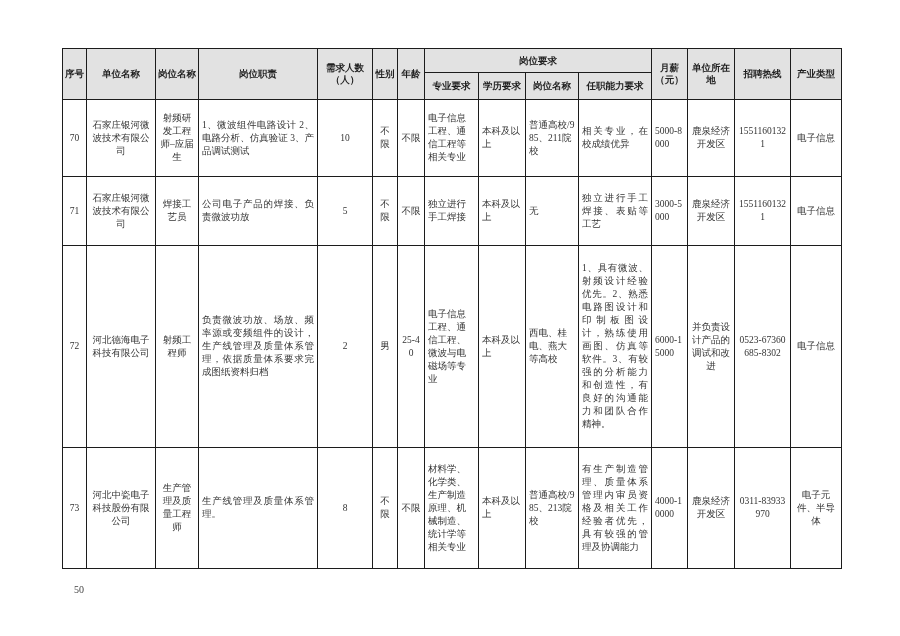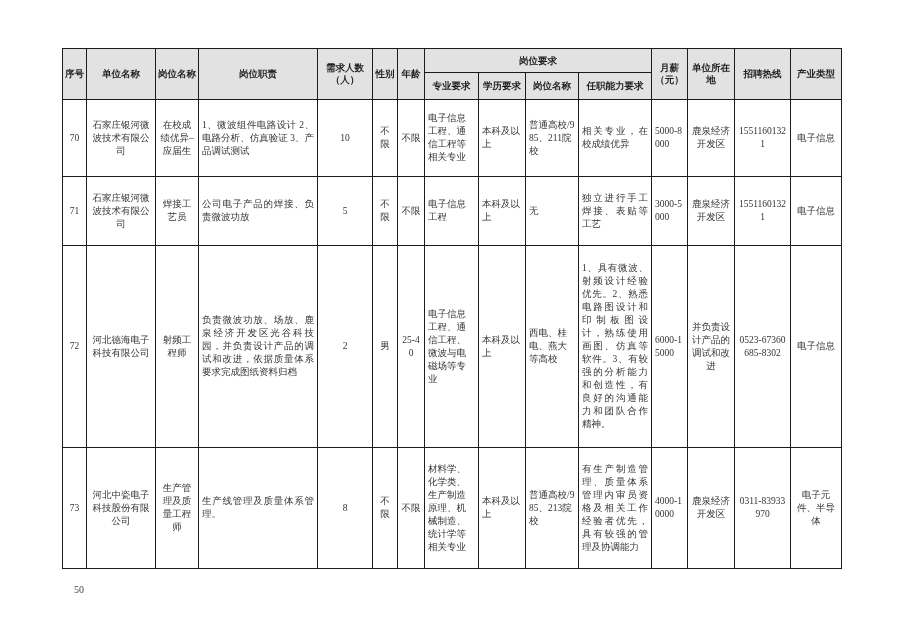--- a/index.html
+++ b/index.html
@@ -101,21 +101,21 @@
         <th>专业要求</th>
         <th>学历要求</th>
         <th>岗位名称</th>
         <th>任职能力要求</th>
       </tr>
     </thead>
     <tbody>
         <tr>
           <td class="cell-center">70</td>
           <td class="cell-center">石家庄银河微波技术有限公司</td>
-          <td class="cell-center">在校成绩优异–应届生</td>
+          <td class="cell-center">射频研发工程师–应届生</td>
           <td class="cell-justify">1、微波组件电路设计 2、电路分析、仿真验证 3、产品调试测试</td>
           <td class="cell-center">10</td>
           <td class="cell-center">不限</td>
           <td class="cell-center">不限</td>
           <td class="cell-left">电子信息工程、通信工程等相关专业</td>
           <td class="cell-left">本科及以上</td>
           <td class="cell-left">普通高校/985、211院校</td>
           <td class="cell-justify">相关专业，在校成绩优异</td>
           <td class="cell-left">5000-8000</td>
           <td class="cell-center">鹿泉经济开发区</td>
@@ -123,34 +123,34 @@
           <td class="cell-center">电子信息</td>
         </tr>
         <tr>
           <td class="cell-center">71</td>
           <td class="cell-center">石家庄银河微波技术有限公司</td>
           <td class="cell-center">焊接工艺员</td>
           <td class="cell-justify">公司电子产品的焊接、负责微波功放</td>
           <td class="cell-center">5</td>
           <td class="cell-center">不限</td>
           <td class="cell-center">不限</td>
-          <td class="cell-left">电子信息工程</td>
+          <td class="cell-left">独立进行手工焊接</td>
           <td class="cell-left">本科及以上</td>
           <td class="cell-left">无</td>
           <td class="cell-justify">独立进行手工焊接、表贴等工艺</td>
           <td class="cell-left">3000-5000</td>
           <td class="cell-center">鹿泉经济开发区</td>
           <td class="cell-center">15511601321</td>
           <td class="cell-center">电子信息</td>
         </tr>
         <tr>
           <td class="cell-center">72</td>
           <td class="cell-center">河北德海电子科技有限公司</td>
           <td class="cell-center">射频工程师</td>
-          <td class="cell-justify">负责微波功放、场放、鹿泉经济开发区光谷科技园，并负责设计产品的调试和改进，依据质量体系要求完成图纸资料归档</td>
+          <td class="cell-justify">负责微波功放、场放、频率源或变频组件的设计，生产线管理及质量体系管理，依据质量体系要求完成图纸资料归档</td>
           <td class="cell-center">2</td>
           <td class="cell-center">男</td>
           <td class="cell-center">25-40</td>
           <td class="cell-left">电子信息工程、通信工程、微波与电磁场等专业</td>
           <td class="cell-left">本科及以上</td>
           <td class="cell-left">西电、桂电、燕大等高校</td>
           <td class="cell-justify">1、具有微波、射频设计经验优先。2、熟悉电路图设计和印制板图设计，熟练使用画图、仿真等软件。3、有较强的分析能力和创造性，有良好的沟通能力和团队合作精神。</td>
           <td class="cell-left">6000-15000</td>
           <td class="cell-center">并负责设计产品的调试和改进</td>
           <td class="cell-center">0523-67360685-8302</td>

